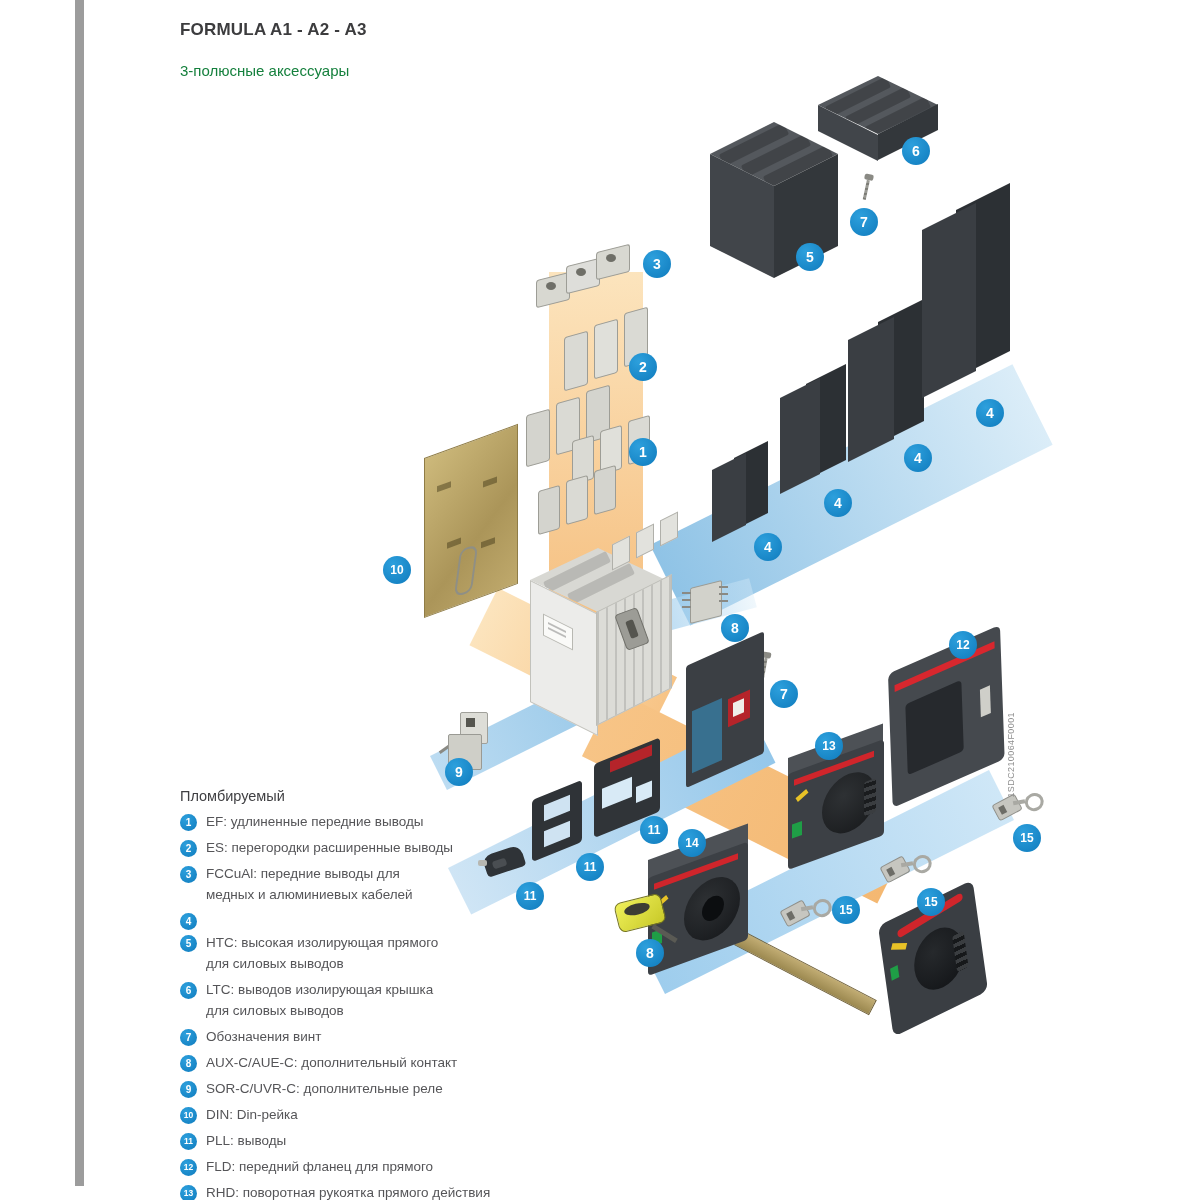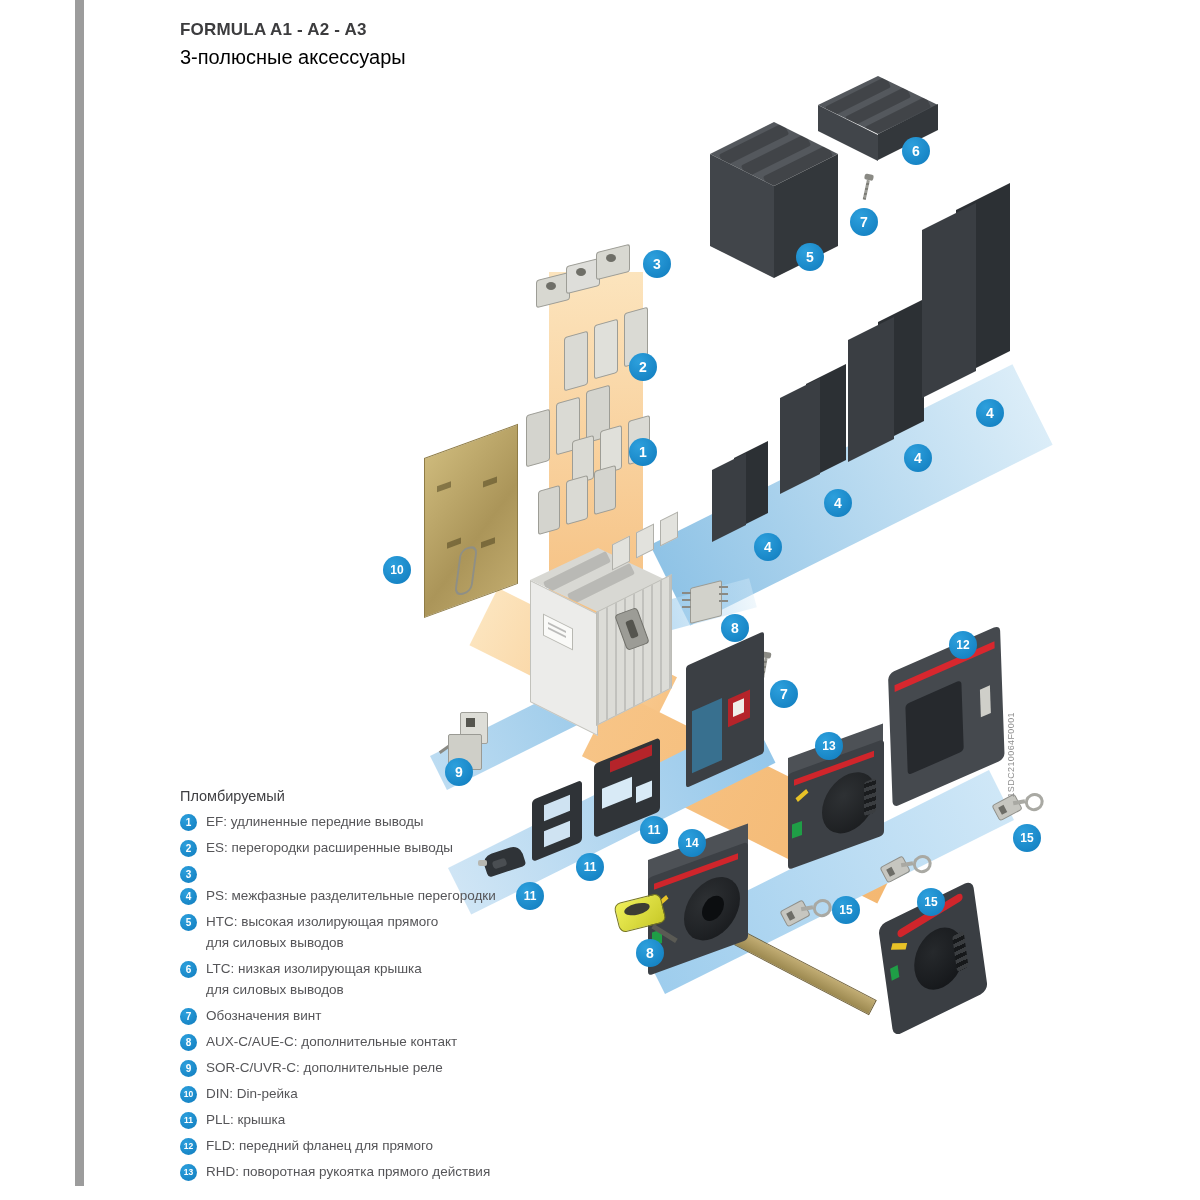--- a/index.html
+++ b/index.html
@@ -3,21 +3,21 @@
 <meta charset="utf-8">
 <style>
   html,body{margin:0;padding:0;background:#fff;}
   #page{position:relative;width:1200px;height:1200px;background:#fff;overflow:hidden;
         font-family:"Liberation Sans", sans-serif;}
   .abs{position:absolute;}
   
   #left-rule{left:75px;top:0;width:9px;height:1186px;background:#9c9c9c;}
   
   #title{left:180px;top:20px;font-size:17px;font-weight:bold;color:#3c3c3e;letter-spacing:.2px;}
-  #subtitle{left:180px;top:46px;font-size:20px;color:#000000;}
+  #subtitle{left:180px;top:62px;font-size:15px;color:#15803d;}
   
   #diagram{left:0;top:0;width:1200px;height:1200px;}
   .beam{position:absolute;z-index:1;transform-origin:0 0;}
   .part{position:absolute;z-index:2;}
   .pf{position:absolute;}
   .iso-top{position:absolute;clip-path:polygon(50% 0,100% 50%,50% 100%,0 50%);}
   .slot{position:absolute;background:rgba(0,0,0,.22);border-radius:2px;transform:rotate(-26.5deg);}
   .badge{position:absolute;z-index:5;width:28px;height:28px;margin-left:-14px;margin-top:-14px;
          border-radius:50%;background:radial-gradient(circle at 35% 30%, #2da0dd, #0f7bbd);
          color:#fff;font-weight:bold;font-size:14px;line-height:28px;text-align:center;}
@@ -314,69 +314,70 @@
           </span>
         </div>
         <div class="legend-item">
           <span class="lbullet">2</span>
           <span class="ltext">
             <div>ES: перегородки расширенные выводы</div>
           </span>
         </div>
         <div class="legend-item">
           <span class="lbullet">3</span>
+          <span class="ltext">
+            <div>FCCuAl: передние выводы для</div>
+            <div>медных и алюминиевых кабелей</div>
+          </span>
         </div>
         <div class="legend-item">
           <span class="lbullet">4</span>
-          <span class="ltext">
-            <div>PS: межфазные разделительные перегородки</div>
-          </span>
         </div>
         <div class="legend-item">
           <span class="lbullet">5</span>
           <span class="ltext">
             <div>HTC: высокая изолирующая прямого</div>
             <div>для силовых выводов</div>
           </span>
         </div>
         <div class="legend-item">
           <span class="lbullet">6</span>
           <span class="ltext">
-            <div>LTC: низкая изолирующая крышка</div>
+            <div>LTC: выводов изолирующая крышка</div>
             <div>для силовых выводов</div>
           </span>
         </div>
         <div class="legend-item">
           <span class="lbullet">7</span>
           <span class="ltext">
             <div>Обозначения винт</div>
           </span>
         </div>
         <div class="legend-item">
           <span class="lbullet">8</span>
           <span class="ltext">
-            <div>AUX-C/AUE-C: дополнительные контакт</div>
+            <div>AUX-C/AUE-C: дополнительный контакт</div>
           </span>
         </div>
         <div class="legend-item">
           <span class="lbullet">9</span>
           <span class="ltext">
             <div>SOR-C/UVR-C: дополнительные реле</div>
           </span>
         </div>
         <div class="legend-item">
           <span class="lbullet two">10</span>
           <span class="ltext">
             <div>DIN: Din-рейка</div>
           </span>
         </div>
         <div class="legend-item">
           <span class="lbullet two">11</span>
           <span class="ltext">
-            <div>PLL: крышка</div>
+            <div>PLL: выводы</div>
           </span>
         </div>
         <div class="legend-item">
           <span class="lbullet two">12</span>
           <span class="ltext">
             <div>FLD: передний фланец для прямого</div>
           </span>
         </div>
         <div class="legend-item">
           <span class="lbullet two">13</span>

